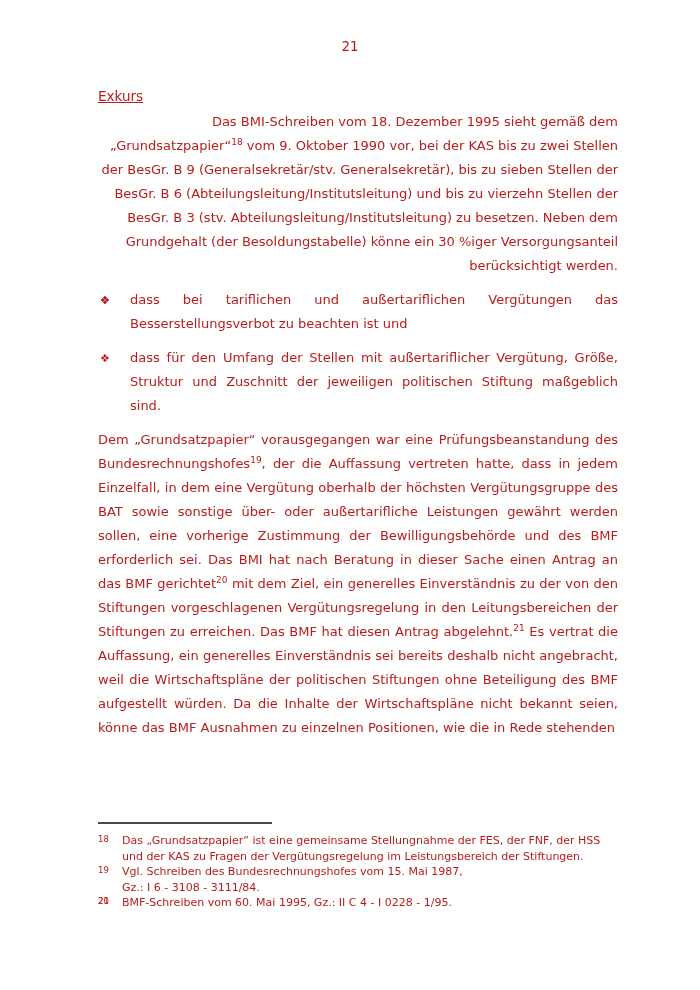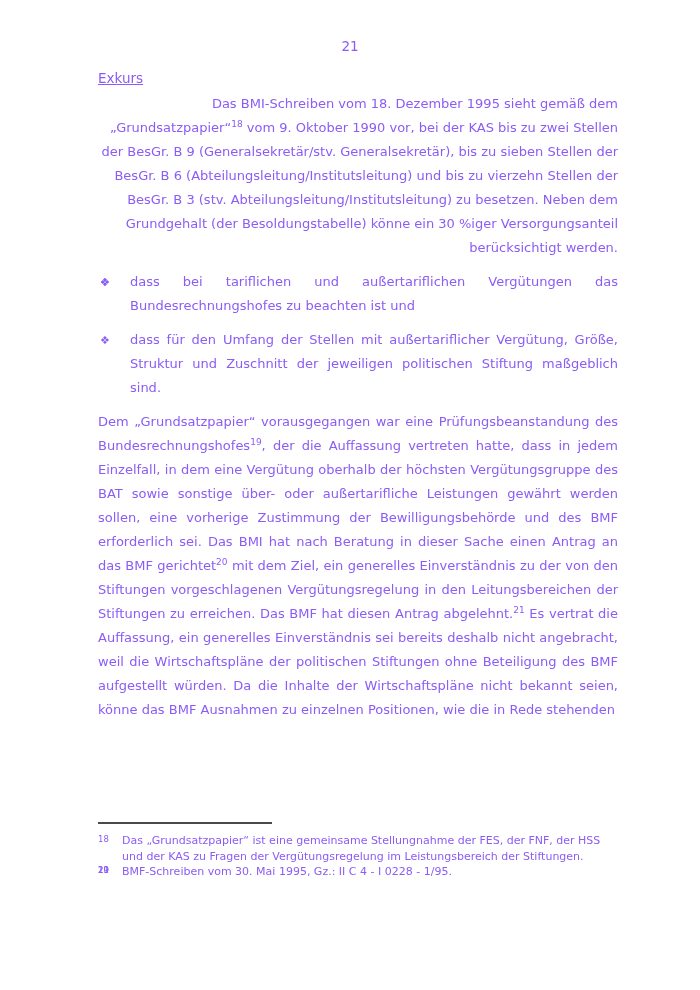--- a/index.html
+++ b/index.html
@@ -7,35 +7,35 @@
     padding: 0;
     background: #ffffff;
   }
   .sheet {
     position: relative;
     width: 700px;
     height: 990px;
     background: #ffffff;
     overflow: hidden;
     font-family: "DejaVu Sans", "Liberation Sans", sans-serif;
-    color: #8b5cf6;
+    color: #b91c1c;
   }
   .pagenum {
     position: absolute;
     top: 37px;
     left: 0;
     width: 700px;
     text-align: center;
     font-size: 13.5px;
     line-height: 18px;
   }
   .content {
     position: absolute;
     left: 98px;
-    top: 66px;
+    top: 84px;
     width: 520px;
     font-size: 13px;
     line-height: 24px;
   }
   .heading {
     font-size: 13.5px;
     font-weight: normal;
     text-decoration: underline;
     margin: 0 0 2px 0;
   }
@@ -105,44 +105,46 @@
 
     <p class="para"><span>Das BMI-Schreiben vom 18. Dezember 1995 sieht gemäß dem „Grundsatzpapier“</span><sup class="fnref">18</sup><span> vom 9. Oktober 1990 vor, bei der KAS bis zu zwei Stellen der BesGr. B 9 (Generalsekretär/stv. Generalsekretär), bis zu sieben Stellen der BesGr. B 6 (Abteilungsleitung/Institutsleitung) und bis zu vierzehn Stellen der BesGr. B 3 (stv. Abteilungsleitung/Institutsleitung) zu besetzen. Neben dem Grundgehalt (der Besoldungstabelle) könne ein 30 %iger Versorgungsanteil berücksichtigt werden.</span></p>
 
 
     <div>
       <div class="bullet">
         <span class="bullet-marker">❖</span>
       </div>
       <div class="bullet">
         <span class="bullet-marker">❖</span>
-        <span>dass bei tariflichen und außertariflichen Vergütungen das Bundesrechnungshofes zu beachten ist und</span>
+        <span>dass bei tariflichen und außertariflichen Vergütungen das Besserstellungsverbot zu beachten ist und</span>
       </div>
       <div class="bullet">
         <span class="bullet-marker">❖</span>
         <span>dass für den Umfang der Stellen mit außertariflicher Vergütung, Größe, Struktur und Zuschnitt der jeweiligen politischen Stiftung maßgeblich sind.</span>
       </div>
     </div>
 
     <p class="para justify"><span>Dem „Grundsatzpapier“ vorausgegangen war eine Prüfungsbeanstandung des Bundesrechnungshofes</span><sup class="fnref">19</sup><span>, der die Auffassung vertreten hatte, dass in jedem Einzelfall, in dem eine Vergütung oberhalb der höchsten Vergütungsgruppe des BAT sowie sonstige über- oder außertarifliche Leistungen gewährt werden sollen, eine vorherige Zustimmung der Bewilligungsbehörde und des BMF erforderlich sei. Das BMI hat nach Beratung in dieser Sache einen Antrag an das BMF gerichtet</span><sup class="fnref">20</sup><span> mit dem Ziel, ein generelles Einverständnis zu der von den Stiftungen vorgeschlagenen Vergütungsregelung in den Leitungsbereichen der Stiftungen zu erreichen. Das BMF hat diesen Antrag abgelehnt.</span><sup class="fnref">21</sup><span> Es vertrat die Auffassung, ein generelles Einverständnis sei bereits deshalb nicht angebracht, weil die Wirtschaftspläne der politischen Stiftungen ohne Beteiligung des BMF aufgestellt würden. Da die Inhalte der Wirtschaftspläne nicht bekannt seien, könne das BMF Ausnahmen zu einzelnen Positionen, wie die in Rede stehenden</span></p>
 
   </div>
 
   <div class="footnotes">
     <div class="fn-sep"></div>
 
     <div class="footnote">
       <span class="fn-num">18</span>
       <span class="fn-text">Das „Grundsatzpapier“ ist eine gemeinsame Stellungnahme der FES, der FNF, der HSS und der KAS zu Fragen der Vergütungsregelung im Leistungsbereich der Stiftungen.</span>
     </div>
     <div class="footnote">
       <span class="fn-num">19</span>
+      <span class="fn-text">Vgl. Schreiben des Bundesrechnungshofes vom 15. Mai 1987,
+Gz.: I 6 - 3108 - 3111/84.</span>
     </div>
     <div class="footnote">
       <span class="fn-num">20</span>
     </div>
     <div class="footnote">
       <span class="fn-num">21</span>
-      <span class="fn-text">BMF-Schreiben vom 30. Mai 1995, Gz.: II C 4 - I 0228 - 1/95.</span>
+      <span class="fn-text">BMF-Schreiben vom 60. Mai 1995, Gz.: II C 4 - I 0228 - 1/95.</span>
     </div>
   </div>
 
 </div>
 
 </body></html>

